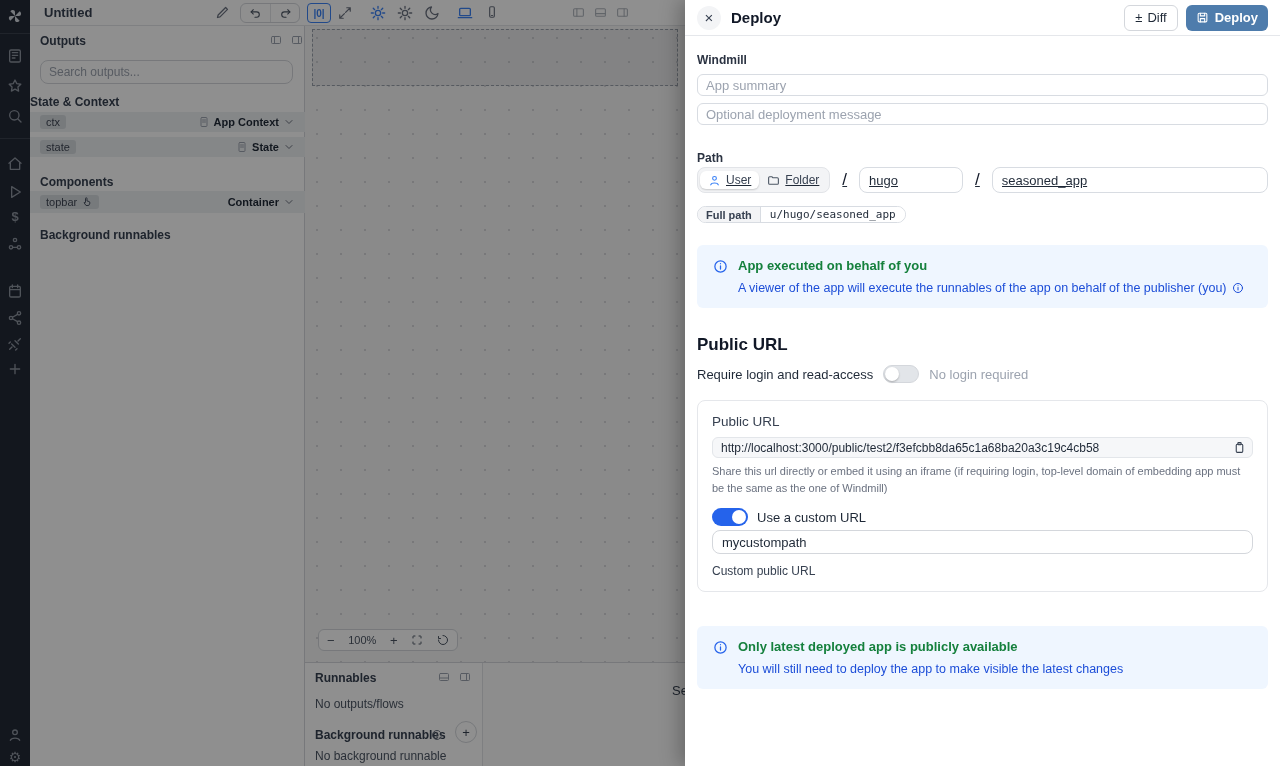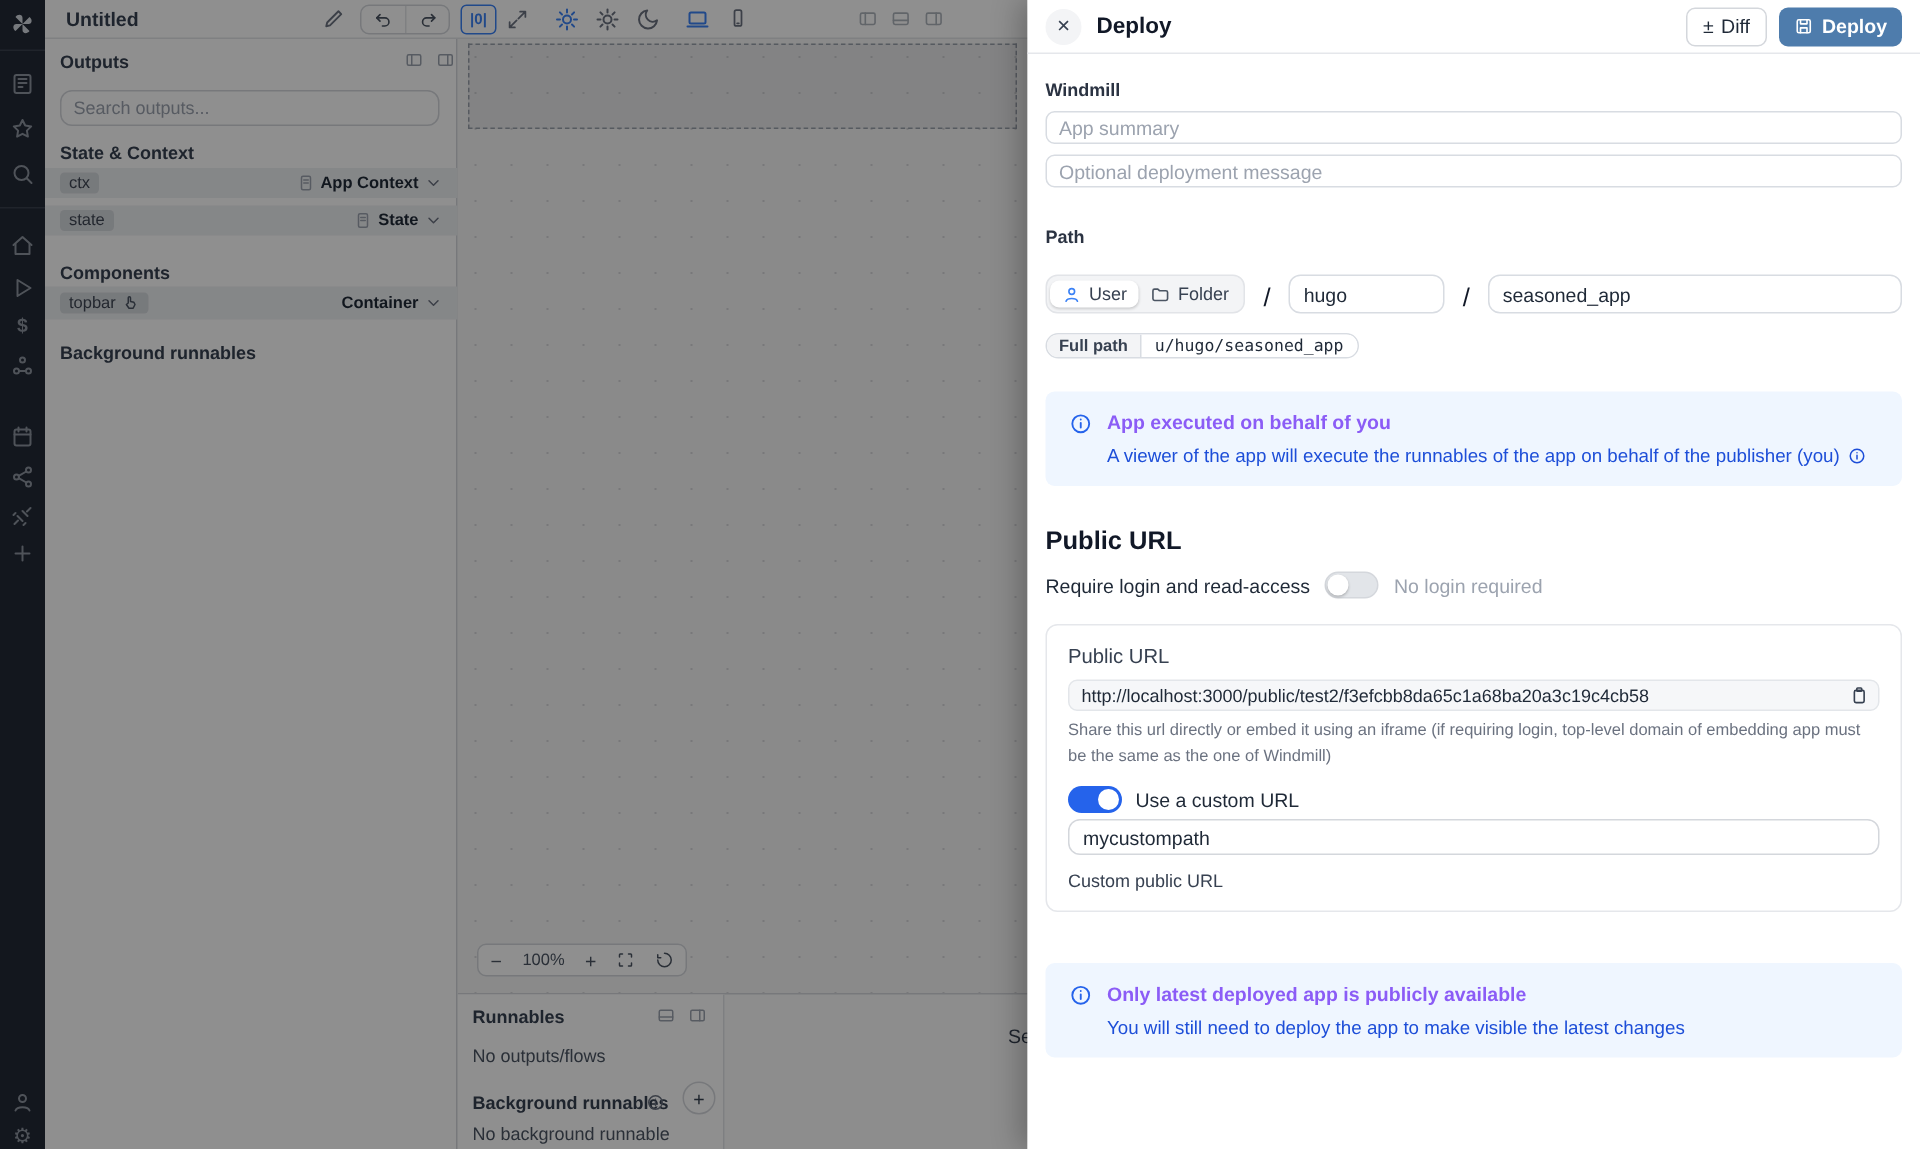--- a/index.html
+++ b/index.html
@@ -97,21 +97,21 @@
   .inp { width:100%; height:22px; border:1px solid #d8dce2; border-radius:6px; padding:0 8px; font-size:13px;
     color:#1f2937; background:#fff; font-family:"Liberation Sans", sans-serif; }
   .inp::placeholder { color:#9ca3af; }
   .ro-wrap { position:relative; }
   .ro-inp { width:100%; height:21px; border:1px solid #e3e6ea; border-radius:6px; padding:0 26px 0 8px;
     font-size:12px; color:#1f2937; background:#f6f7f9; font-family:"Liberation Sans", sans-serif; }
   .copy-ic { position:absolute; right:7px; top:4px; width:13px; height:13px; color:#374151; cursor:pointer; }
   .copy-ic svg { width:100%; height:100%; stroke:currentColor; fill:none; stroke-width:2;
     stroke-linecap:round; stroke-linejoin:round; display:block; }
 
-  .path-row { display:flex; align-items:flex-end; margin-top:18px; height:26px; }
+  .path-row { display:flex; align-items:center; margin-top:2px; height:26px;text-decoration:underline; }
   .seg-group { display:inline-flex; align-items:center; background:#f3f4f6; border:1px solid #e2e4e8;
     border-radius:8px; padding:2px; height:26px; }
   .seg { display:flex; align-items:center; gap:5px; font-size:12px; color:#374151; padding:2px 8px;
     border-radius:6px; cursor:pointer; }
   .seg.selected { background:#fff; box-shadow:0 1px 2px rgba(0,0,0,0.18); font-weight:500; }
   .seg .ic { width:13px; height:13px; }
   .seg.selected .ic { color:#3b82f6; }
   .seg .ic.gray { color:#4b5563; }
   .path-slash { font-size:17px; color:#111827; margin:0 12px; font-weight:400; }
   .path-inp-sm { width:104px; height:26px; border:1px solid #d8dce2; border-radius:8px; padding:0 9px;
@@ -121,21 +121,21 @@
 
   .fullpath { display:inline-flex; align-items:stretch; border:1px solid #d8dce2; border-radius:9999px;
     overflow:hidden; height:17px; margin-top:13px; }
   .fullpath .k { background:#f3f4f6; font-size:11px; font-weight:600; color:#374151; padding:1px 8px;
     display:flex; align-items:center; }
   .fullpath .v { background:#fff; border-left:1px solid #d8dce2; font-family:"DejaVu Sans Mono", monospace;
     font-size:11px; color:#1f2937; padding:1px 9px; display:flex; align-items:center; }
 
   .infobox { background:#eff6ff; border-radius:6px; padding:13px 16px; display:flex; gap:10px; }
   .infobox .ic { width:15px; height:15px; color:#2563eb; margin-top:1px; }
-  .info-title { font-size:13px; font-weight:600; color:#8b5cf6; }
+  .info-title { font-size:13px; font-weight:600; color:#15803d; }
   .info-body { font-size:12.5px; color:#1d4ed8; margin-top:8px; display:flex; align-items:center; gap:5px; }
   .info-body .ic { width:12px; height:12px; margin-top:0; }
 
   .h2 { font-size:17px; font-weight:700; color:#111827; }
   .req-row { display:flex; align-items:center; gap:10px; }
   .req-lbl { font-size:13px; color:#1f2937; }
   .toggle { width:36px; height:18px; border-radius:9px; position:relative; flex:none; cursor:pointer; }
   .toggle.off { background:#e2e5e9; border:1px solid #d4d7dc; }
   .toggle.off .knob { position:absolute; left:1px; top:1px; width:14px; height:14px; border-radius:50%;
     background:#fff; box-shadow:0 1px 2px rgba(0,0,0,0.25); }
@@ -326,21 +326,21 @@
           <path d="M9 5v14"></path>
         </svg>
     </span>
     <span class="abs mini-ic" style="left:261px;top:8px">
       <svg viewBox="0 0 24 24">
           <rect x="3" y="5" width="18" height="14" rx="2"></rect>
           <path d="M15 5v14"></path>
         </svg>
     </span>
     <input class="search-box" placeholder="Search outputs..." style="">
-    <span class="abs sec-h" style="left:10px;top:69px">State &amp; Context</span>
+    <span class="abs sec-h" style="left:0;top:69px">State &amp; Context</span>
 
     <div class="out-row" style="top:111px">
       <span class="badge">state</span>
       <span class="out-right">
         <span class="mini-ic">
           <svg viewBox="0 0 24 24">
               <rect x="6" y="3" width="12" height="18" rx="2"></rect>
               <path d="M9 8h6M9 12h6"></path>
             </svg>
         </span>

